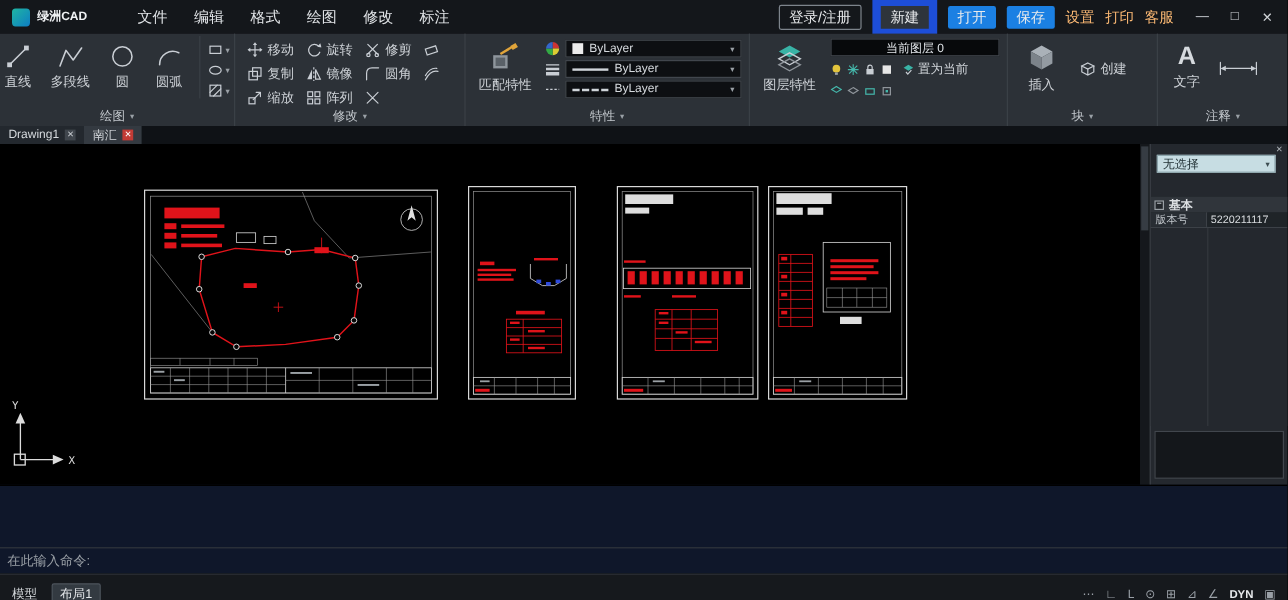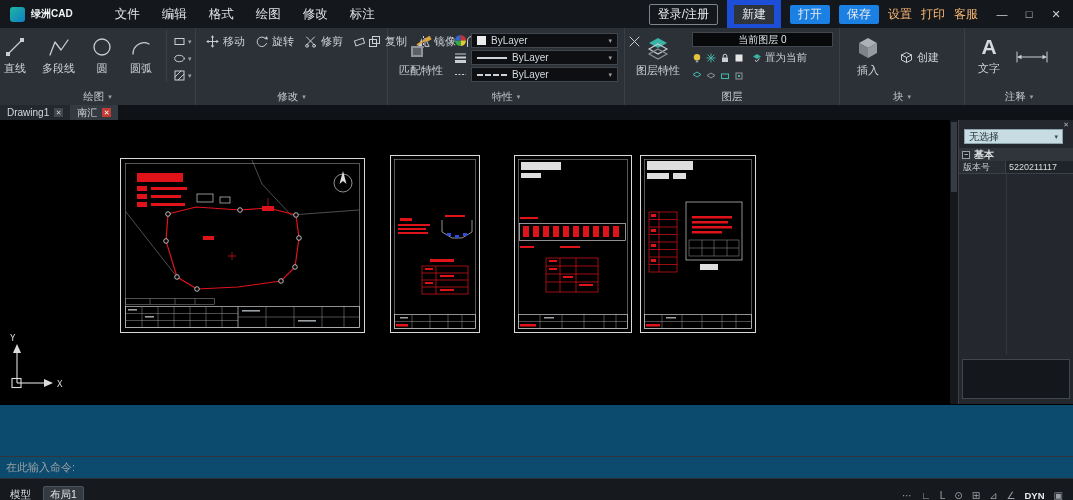--- a/index.html
+++ b/index.html
@@ -33,21 +33,21 @@
 .icon13{width:13px;height:13px}
 .icon10{width:10px;height:10px}
 .tool-sm{display:flex;align-items:center;gap:4px;font-size:11px;color:#ced2d7;white-space:nowrap}
 svg .s{fill:none;stroke:#c9ced4;stroke-width:1.3;stroke-linecap:round;stroke-linejoin:round}
 svg .s1{fill:none;stroke:#c9ced4;stroke-width:1;stroke-linecap:round}
 svg .f{fill:#c9ced4;stroke:none}
 svg .dash{fill:none;stroke:#c9ced4;stroke-width:1;stroke-dasharray:2 1.5}
 .draw-body{display:flex;padding:2px 4px 0 0;gap:9px}
 .mini-col{display:flex;flex-direction:column;gap:4px;padding-top:5px;border-left:1px solid #3a4046;padding-left:6px;margin-left:1px}
 .mini-item{display:flex;align-items:center;gap:2px}
-.mod-body{display:flex;flex-direction:row;gap:2px;padding:4px 0 0 10px}
+.mod-body{display:flex;flex-direction:column;gap:2px;padding:4px 0 0 10px}
 .mod-row{display:flex;align-items:center;gap:10px;height:18px}
 .propr-body{display:flex;padding:2px 6px 0 8px;gap:8px}
 .prop-rows{display:flex;flex-direction:column;gap:2px;flex:1;padding-top:3px}
 .prop-row{display:flex;align-items:center;gap:4px}
 .dd{flex:1;display:flex;align-items:center;gap:5px;background:#0d0f12;border:1px solid #41464d;height:15px;padding:0 5px;font-size:10px;color:#d6dade}
 .dd .caret{margin-left:auto}
 .swatch{width:9px;height:9px;background:#ececec}
 .lsample{width:30px;border-top:2px solid #cfd4d9}
 .lsample.dash2{border-top-style:dashed}
 .layers-body{display:flex;padding:2px 6px 0 8px;gap:9px}
@@ -70,21 +70,21 @@
 .tclose.gray{background:#40464d;color:#c9ced3}
 .tclose.red{background:#c23b35;color:#fff}
 
 
 .main{position:absolute;left:0;top:120px;width:100%;height:284px}
 .canvas{position:absolute;left:0;top:0;width:950px;height:284px;background:#000}
 .vscroll{position:absolute;left:950px;top:0;width:8px;height:284px;background:#15181c}
 .vthumb{position:absolute;left:1px;top:2px;width:6px;height:70px;background:#363c43}
 .props{position:absolute;left:958px;top:0;width:115px;height:284px;background:#24282e;border-left:1px solid #3c4147;display:flex;flex-direction:column}
 .props-close{position:absolute;top:1px;right:4px;font-size:7px;color:#aeb3b8}
-.sel-dd{margin:9px 10px 0 5px;height:15px;background:#c7dde3;border:1px solid #8ba4ab;display:flex;align-items:center;padding:0 4px;font-size:10px;color:#1e2d31}
+.sel-dd{margin:9px 10px 16px 5px;height:15px;background:#c7dde3;border:1px solid #8ba4ab;display:flex;align-items:center;padding:0 4px;font-size:10px;color:#1e2d31}
 .sel-dd .caret{margin-left:auto;color:#3c4c51}
 .group-row{margin-top:4px;height:13px;background:#30353b;display:flex;align-items:center;gap:4px;padding-left:3px;font-size:10px;font-weight:bold;color:#dde0e3}
 .cbox{width:8px;height:8px;border:1px solid #9aa0a6;font-size:7px;line-height:6px;text-align:center;color:#c9ced3;background:#22262b}
 .prow{display:grid;grid-template-columns:47px 1fr;height:13px;font-size:9px;border-bottom:1px solid #3c4147}
 .prow .pl{background:#282d33;color:#c3c8cd;padding-left:4px;line-height:12px;border-right:1px solid #3c4147}
 .prow .pv{background:#1f2428;color:#dadde0;padding-left:3px;line-height:12px}
 .props-empty{flex:1;position:relative;background:#24282e}
 .props-empty::before{content:"";position:absolute;left:47px;top:0;bottom:0;border-left:1px solid #33383e}
 .preview{height:40px;margin:4px 3px 5px 3px;border:1px solid #41464d;background:#14171b}
 
@@ -98,21 +98,21 @@
 .rf{fill:#e0131a}
 .wf{fill:#dedede}
 .gf{fill:#9aa0a5}
 .node{fill:#050505;stroke:#e4e4e4;stroke-width:.8}
 .bluef{fill:#2f4bdd}
 .ucs{fill:none;stroke:#dcdcdc;stroke-width:1.1}
 .ucsf{fill:#dcdcdc}
 .ucst{fill:#dcdcdc;font-size:9px;font-family:"DejaVu Sans Mono",monospace}
 
 
-.cmd{position:absolute;left:0;top:404px;width:100%;height:74px;background:#0c4a6e;border-top:1px solid #000;display:flex;flex-direction:column}
+.cmd{position:absolute;left:0;top:404px;width:100%;height:74px;background:#0f172a;border-top:1px solid #000;display:flex;flex-direction:column}
 .cmd-hist{flex:1}
 .cmd-input{height:22px;border-top:1px solid #31363c;display:flex;align-items:center;padding-left:6px;font-size:11px;color:#9aa0a6}
 
 
 .status{position:absolute;left:0;top:478px;width:100%;height:22px;background:#16191d;display:flex;align-items:center;padding:16px 10px;gap:12px;border-top:1px solid #2c3036}
 .st-model{font-size:10.5px;color:#d4d8db}
 .st-layout{font-size:10.5px;color:#e2e5e8;background:#333a41;border:1px solid #4c535b;border-radius:2px;padding:1px 6px}
 .st-right{margin-left:auto;display:flex;align-items:center;gap:9px}
 .st-icon{font-size:10px;color:#9aa0a7}
 .st-dyn{font-size:9.5px;font-weight:bold;color:#e8ebee}
@@ -394,23 +394,20 @@
               </svg>
             <svg class="icon10" viewBox="0 0 10 10">
                 <rect x="1.5" y="3" width="7" height="4.5" fill="none" stroke="#45b8ac"></rect>
               </svg>
             <svg class="icon10" viewBox="0 0 10 10">
                 <rect x="2" y="2" width="6" height="6" fill="none" stroke="#8f959b"></rect>
                 <rect x="4" y="4" width="2" height="2" fill="#45b8ac"></rect>
               </svg>
           </div>
         </div>
-      </div>
-      <div class="panel-label">
-        <span>图层</span>
       </div>
     </div>
 
     <div class="panel" style="left:840px;width:125px">
       <div class="block-body">
         <div class="tool-big">
           <svg class="icon26" viewBox="0 0 26 26">
               <polygon points="13,3 22,8 13,13 4,8" fill="#aab1b8"></polygon>
               <polygon points="4,8 13,13 13,23 4,18" fill="#7c838a"></polygon>
               <polygon points="22,8 13,13 13,23 22,18" fill="#949ba2"></polygon>

